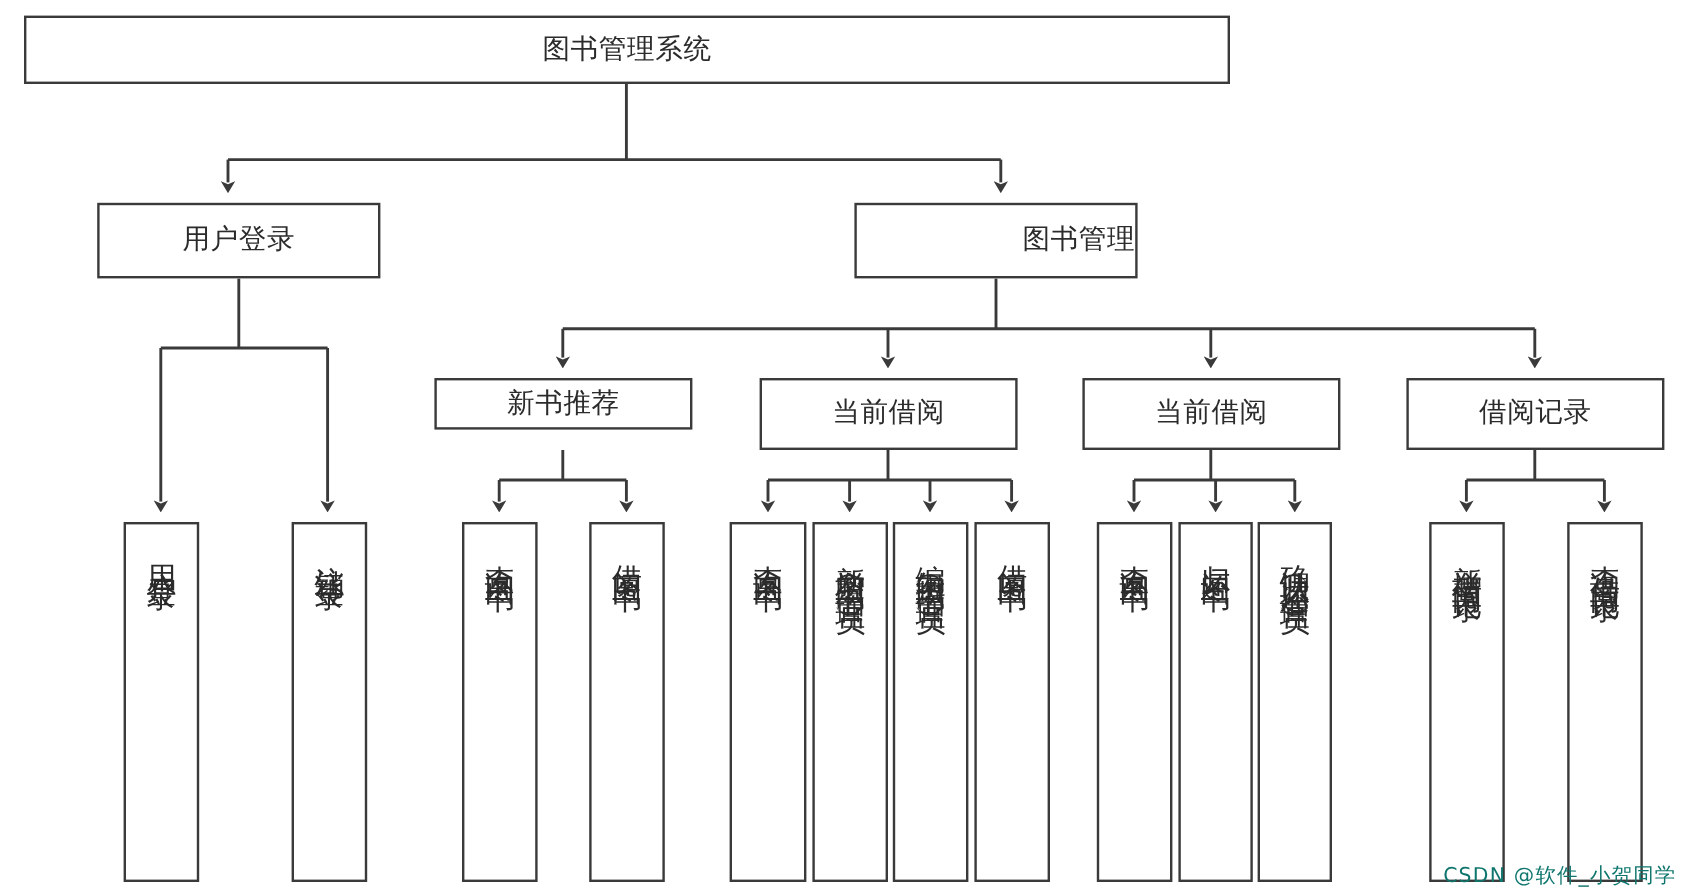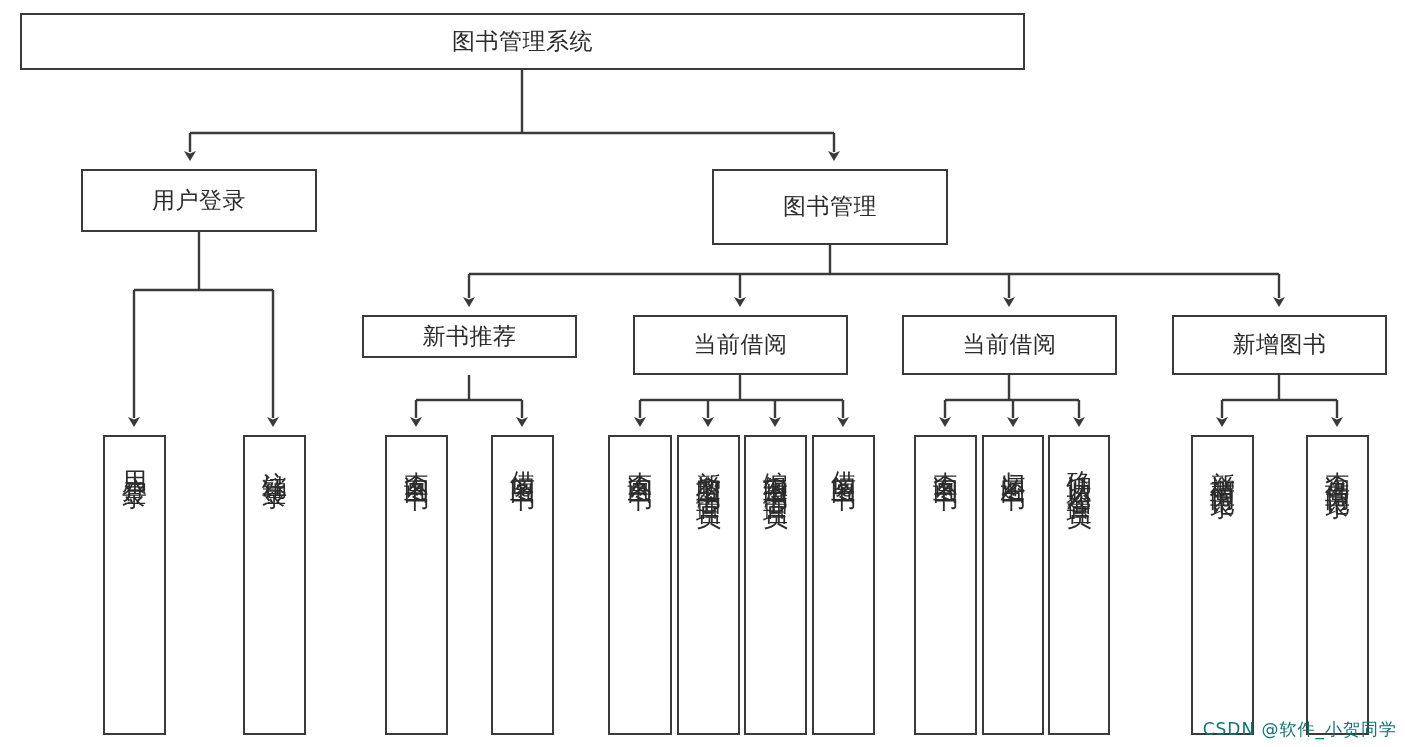--- a/index.html
+++ b/index.html
@@ -126,35 +126,35 @@
     </g>
   </svg>
 
   <div class="node h root" style="left:20px;top:13px;width:1005px;height:57px;">
     <span class="label">图书管理系统</span>
   </div>
 
   <div class="node h" style="left:81px;top:169px;width:236px;height:63px;">
     <span class="label">用户登录</span>
   </div>
-  <div class="node h" style="left:712px;top:169px;width:236px;height:76px;">
+  <div class="node h" style="left:712px;top:169px;width:236px;height:63px;justify-content:flex-end;">
     <span class="label">图书管理</span>
   </div>
 
   <div class="node h" style="left:362px;top:315px;width:215px;height:43px;">
     <span class="label">新书推荐</span>
   </div>
   <div class="node h" style="left:633px;top:315px;width:215px;height:60px;">
     <span class="label">当前借阅</span>
   </div>
   <div class="node h" style="left:902px;top:315px;width:215px;height:60px;">
     <span class="label">当前借阅</span>
   </div>
   <div class="node h" style="left:1172px;top:315px;width:215px;height:60px;">
-    <span class="label">新增图书</span>
+    <span class="label">借阅记录</span>
   </div>
 
   <div class="node v" style="left:103px;top:435px;width:63px;height:300px;">
     <span class="label">用户登录</span>
   </div>
   <div class="node v" style="left:243px;top:435px;width:63px;height:300px;">
     <span class="label">注销登录</span>
   </div>
 
   <div class="node v" style="left:385px;top:435px;width:63px;height:300px;">

